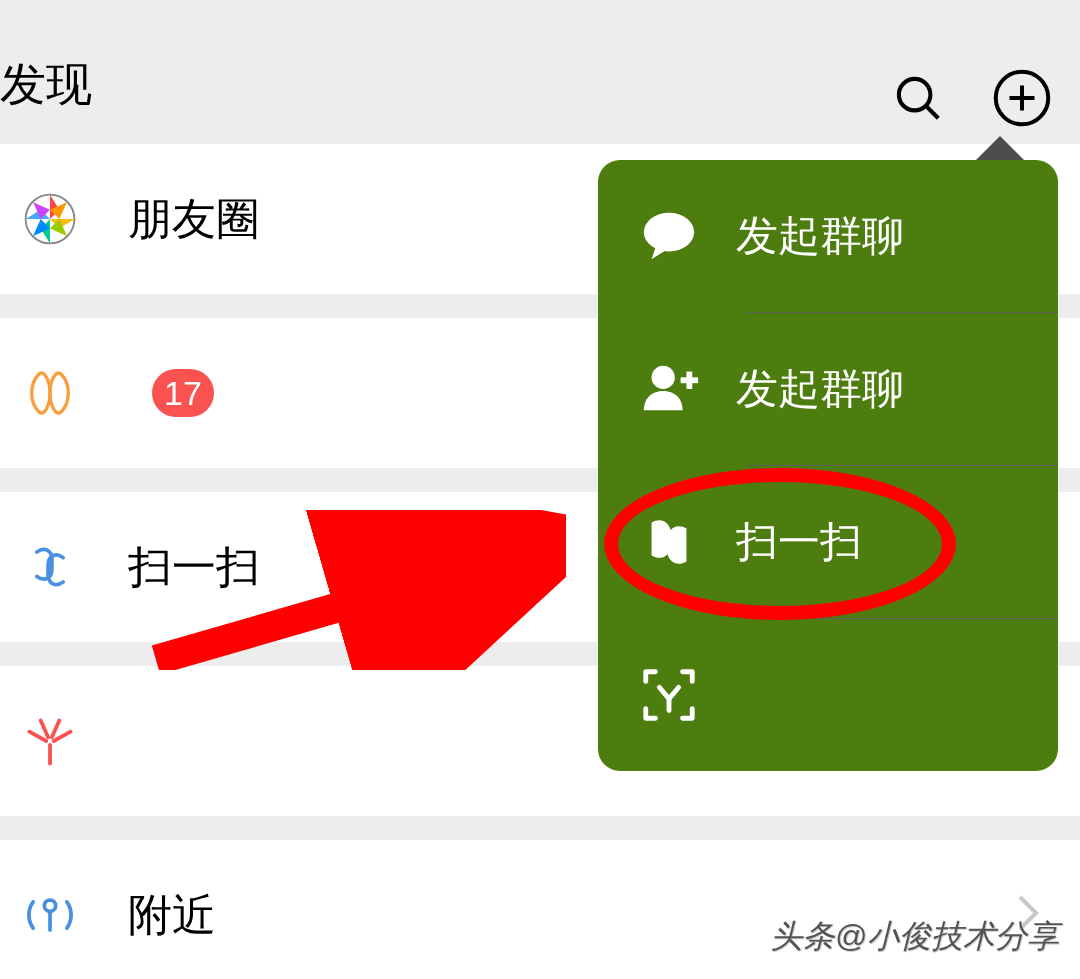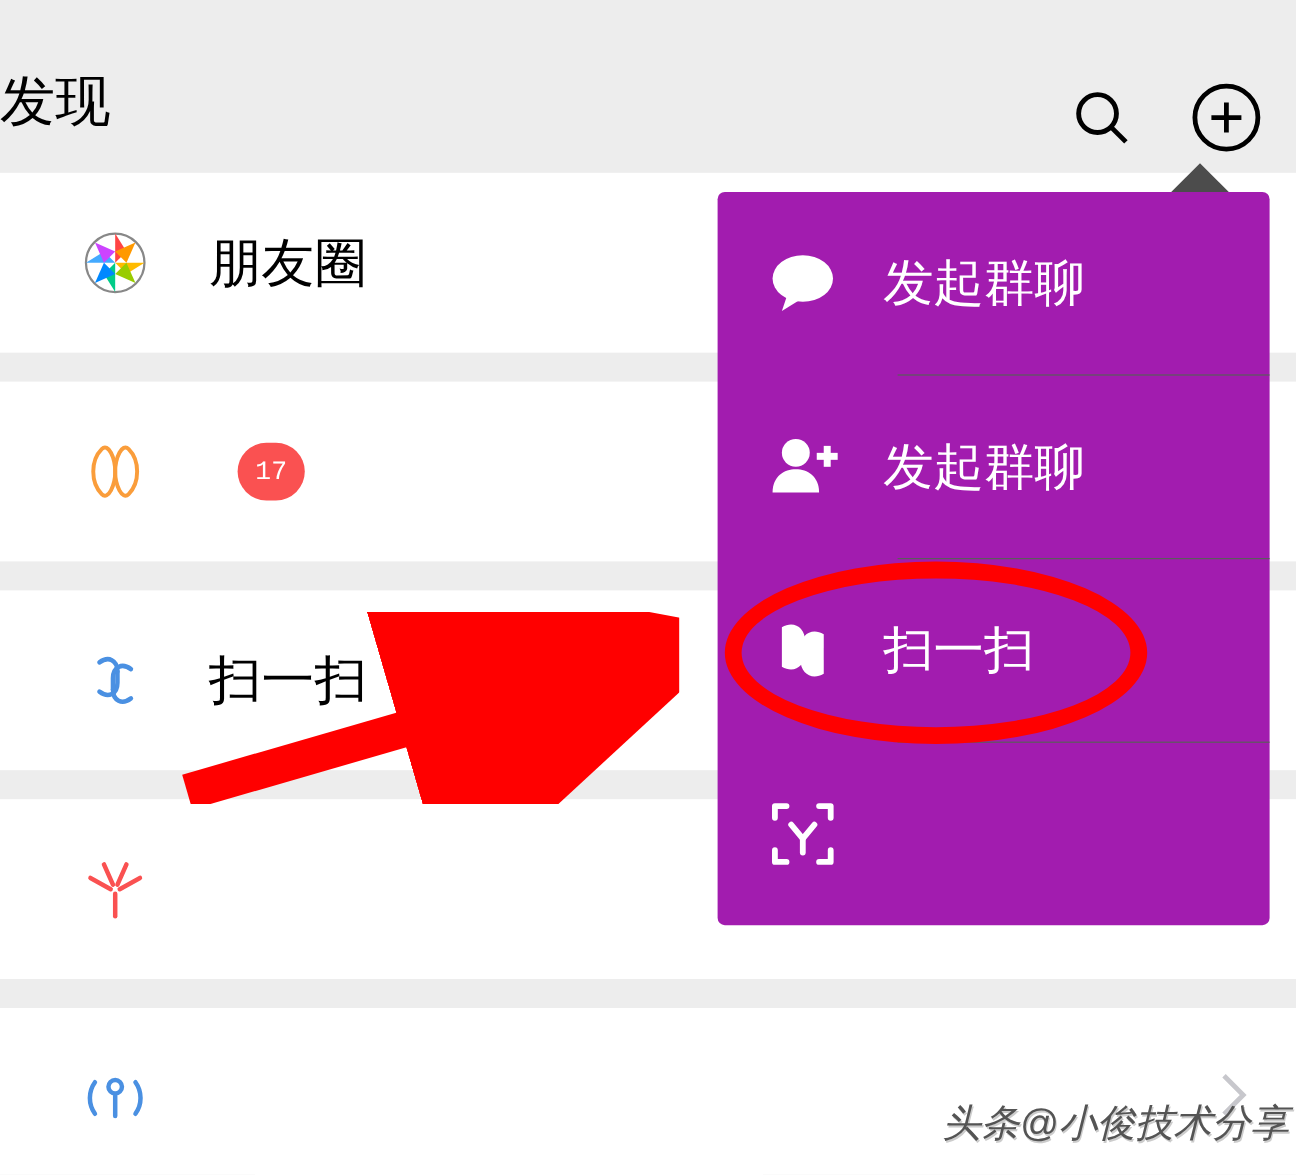--- a/index.html
+++ b/index.html
@@ -42,25 +42,24 @@
     }
     .search-icon svg { width: 54px; height: 54px; }
     .plus-icon svg { width: 60px; height: 60px; }
 
     .list-group {
       background: #fff;
     }
     .list-item {
       display: flex;
       align-items: center;
-      padding: 0 66px;
+      padding: 0 20px;
       height: 150px;
       cursor: pointer;
       position: relative;
-      font-family: Liberation Mono, monospace;
     }
     .list-item-icon {
       width: 60px;
       height: 60px;
       display: flex;
       align-items: center;
       justify-content: center;
       margin-right: 48px;
       flex-shrink: 0;
     }
@@ -71,40 +70,40 @@
     }
     .badge {
       background: #fa5151;
       color: #fff;
       border-radius: 30px;
       min-width: 56px;
       height: 48px;
       display: flex;
       align-items: center;
       justify-content: center;
-      font-size: 22px;
+      font-size: 34px;
       font-weight: 500;
       margin-left: 24px;
       padding: 0 12px;
     }
     .chevron {
       position: absolute;
       right: 40px;
       top: 50%;
       transform: translateY(-50%);
     }
     .gap { height: 24px; background: #ededed; }
 
     .popover {
       position: absolute;
       top: 160px;
       right: 22px;
       width: 460px;
-      background: #a21caf;
-      border-radius: 6px;
+      background: #4d7c0f;
+      border-radius: 22px;
       overflow: visible;
       color: #fff;
     }
     .popover::before {
       content: '';
       position: absolute;
       top: -24px;
       right: 34px;
       border-left: 24px solid transparent;
       border-right: 24px solid transparent;
@@ -154,21 +153,21 @@
       left: 136px;
       width: 430px;
       height: 160px;
       pointer-events: none;
       z-index: 9;
     }
 
     .watermark {
       position: absolute;
       bottom: 20px;
-      right: 6px;
+      right: 21px;
       font-size: 32px;
       font-style: italic;
       color: #545454;
       text-shadow: 1px 1px 0 #ccc;
       font-weight: 500;
     }
   </style>
 </head>
 <body>
 
@@ -281,20 +280,21 @@
 <div class="list-group">
   <div class="list-item">
     <div class="list-item-icon">
       <svg viewBox="0 0 64 64" fill="none" stroke="#4a90e2" stroke-width="4" stroke-linecap="round">
           <circle cx="32" cy="22" r="6"></circle>
           <line x1="32" y1="30" x2="32" y2="48"></line>
           <path d="M14 18 A 24 24 0 0 0 14 46"></path>
           <path d="M50 18 A 24 24 0 0 1 50 46"></path>
         </svg>
     </div>
+    <div class="list-item-label">附近</div>
     <div class="chevron">
       <svg width="24" height="40" viewBox="0 0 24 40" fill="none" stroke="#c7c7cc" stroke-width="4">
           <polyline points="4,4 20,20 4,36"></polyline>
         </svg>
     </div>
   </div>
 </div>
 
 <div class="popover">
   <div class="popover-item">

